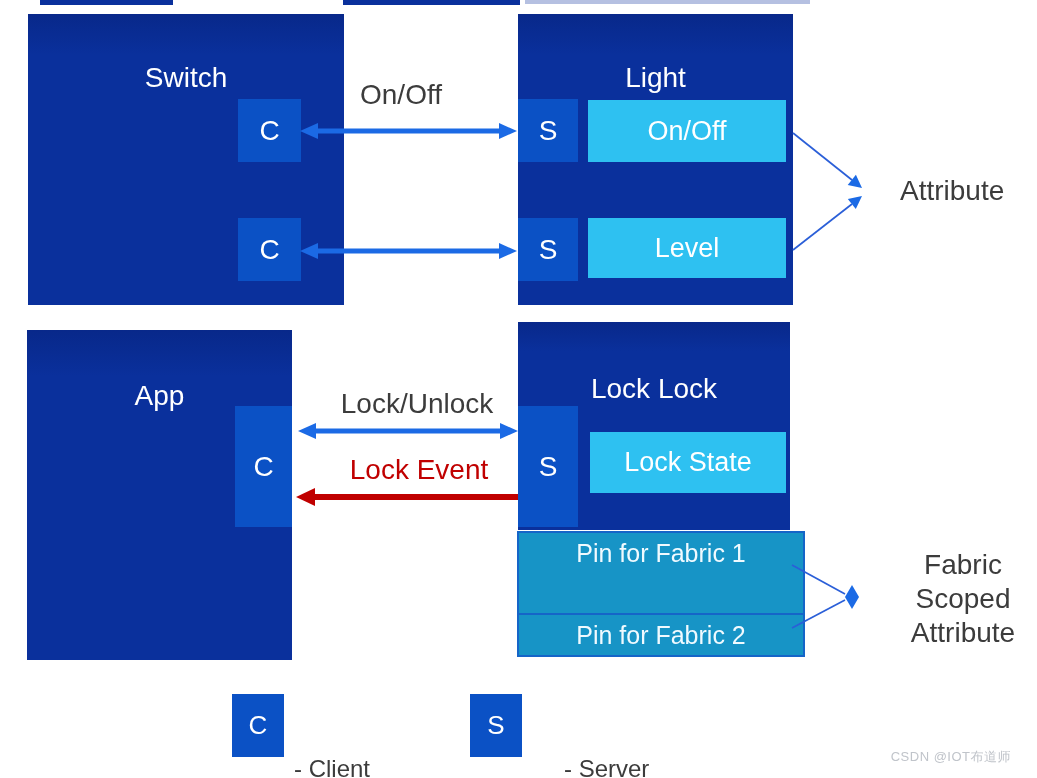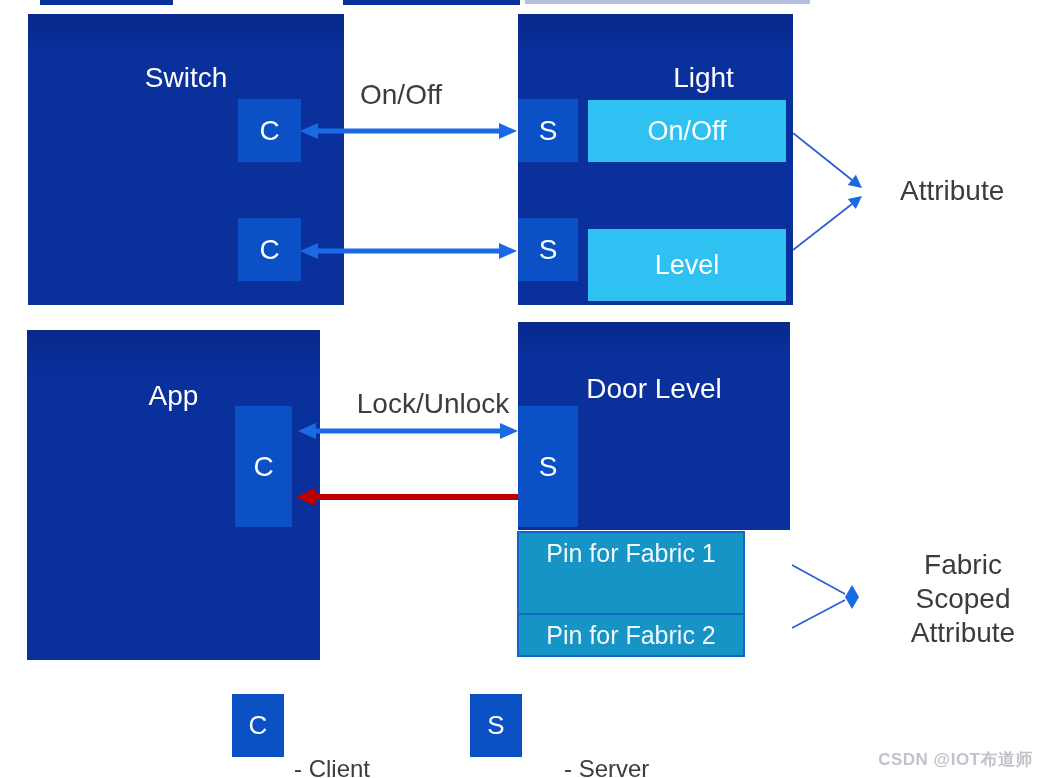--- a/index.html
+++ b/index.html
@@ -26,21 +26,21 @@
     color:#ffffff;font-size:28px;
     display:flex;align-items:center;justify-content:center;
   }
   .cluster{ 
     position:absolute;
     background:var(--cyan,#2ec1f1);
     color:#ffffff;font-size:27px;
     display:flex;align-items:center;justify-content:center;
   }
   .pin-block{
-    position:absolute;left:517px;top:531px;width:228px;height:126px;
+    position:absolute;left:517px;top:531px;width:288px;height:126px;
     border:2px solid var(--teal-border,#1565c8);
     box-sizing:border-box;
     background:var(--teal,#1794c6);
     display:flex;flex-direction:column;justify-content:space-between;
   }
   .pin-row{
     flex:1;
     display:flex;align-items:center;justify-content:center;
     color:#f0faff;font-size:25px;
   }
@@ -67,25 +67,24 @@
     display:flex;align-items:center;justify-content:center;
   }
   .legend-lbl{
     position:absolute;
     color:var(--label-dark,#3c3c3c);
     font-size:24px;line-height:30px;white-space:nowrap;margin-top:38px;
   }
   
   .top-fragment{position:absolute;top:0;height:5px;background:var(--box-blue,#0a309c);}
   .watermark{
-    position:absolute;right:4px;top:748px;
-    font-size:17px;letter-spacing:.5px;
+    position:absolute;right:26px;top:748px;
+    font-size:13px;letter-spacing:.5px;
     color:var(--watermark,#c0c4ca);
     text-shadow:1px 1px 0 #ffffff;
-    font-weight:bold;
   }
   .overlay{position:absolute;left:0;top:0;pointer-events:none;}
   .thick-blue line{stroke:var(--arrow-blue,#1b6ae5);stroke-width:5;}
   .thick-blue polygon{fill:var(--arrow-blue,#1b6ae5);}
   .thick-red line{stroke:var(--arrow-red,#c00000);stroke-width:6;}
   .thick-red polygon{fill:var(--arrow-red,#c00000);}
   .thin-blue line{stroke:var(--line-blue,#2b5fd8);stroke-width:1.7;}
   .thin-blue polygon{fill:var(--arrow-blue,#1b63e0);}
 </style>
 </head>
@@ -97,45 +96,47 @@
   <div class="top-fragment" style="left:343px;width:177px;"></div>
   <div class="top-fragment" style="left:525px;width:285px;height:4px;opacity:.3;"></div>
 
   <div class="box" style="left:28px;top:14px;width:316px;height:291px;">
     <div class="box-title" style="top:50px;">Switch</div>
     <div class="node" style="left:210px;top:85px;width:63px;height:63px;">C</div>
     <div class="node" style="left:210px;top:204px;width:63px;height:63px;">C</div>
   </div>
 
   <div class="box" style="left:518px;top:14px;width:275px;height:291px;">
-    <div class="box-title" style="top:50px;padding-left:48px;">Light</div>
+    <div class="box-title" style="top:50px;">Light</div>
     <div class="node" style="left:0;top:85px;width:60px;height:63px;">S</div>
     <div class="node" style="left:0;top:204px;width:60px;height:63px;">S</div>
     <div class="cluster" style="left:70px;top:86px;width:198px;height:62px;">On/Off</div>
-    <div class="cluster" style="left:70px;top:215px;width:198px;height:72px;">Level</div>
+    <div class="cluster" style="left:70px;top:204px;width:198px;height:60px;">Level</div>
   </div>
 
-  <div class="box" style="left:27px;top:330px;width:265px;height:330px;padding-left:28px;">
+  <div class="box" style="left:27px;top:330px;width:265px;height:330px;">
     <div class="box-title" style="top:52px;">App</div>
     <div class="node" style="left:208px;top:76px;width:57px;height:121px;">C</div>
   </div>
 
   <div class="box" style="left:518px;top:322px;width:272px;height:208px;">
-    <div class="box-title" style="top:53px;">Door Level</div>
+    <div class="box-title" style="top:53px;">Lock Lock</div>
     <div class="node" style="left:0;top:84px;width:60px;height:121px;">S</div>
+    <div class="cluster" style="left:72px;top:110px;width:196px;height:61px;">Lock State</div>
   </div>
 
   <div class="pin-block">
     <div class="pin-row">Pin for Fabric 1</div>
     <div class="pin-row">Pin for Fabric 2</div>
   </div>
 
   <div class="lbl lbl-center" style="left:401px;top:80px;">On/Off</div>
   <div class="lbl" style="left:900px;top:176px;">Attribute</div>
-  <div class="lbl lbl-center" style="left:417px;top:389px;margin-left:16px;">Lock/Unlock</div>
+  <div class="lbl lbl-center" style="left:417px;top:389px;">Lock/Unlock</div>
+  <div class="lbl lbl-center lbl-red" style="left:419px;top:455px;">Lock Event</div>
   <div class="fabric-lbl">
     <div>Fabric</div>
     <div>Scoped</div>
     <div>Attribute</div>
   </div>
 
   <div class="legend-node" style="left:232px;top:694px;">C</div>
   <div class="legend-lbl" style="left:294px;top:716px;">- Client</div>
   <div class="legend-node" style="left:470px;top:694px;">S</div>
   <div class="legend-lbl" style="left:564px;top:716px;">- Server</div>

